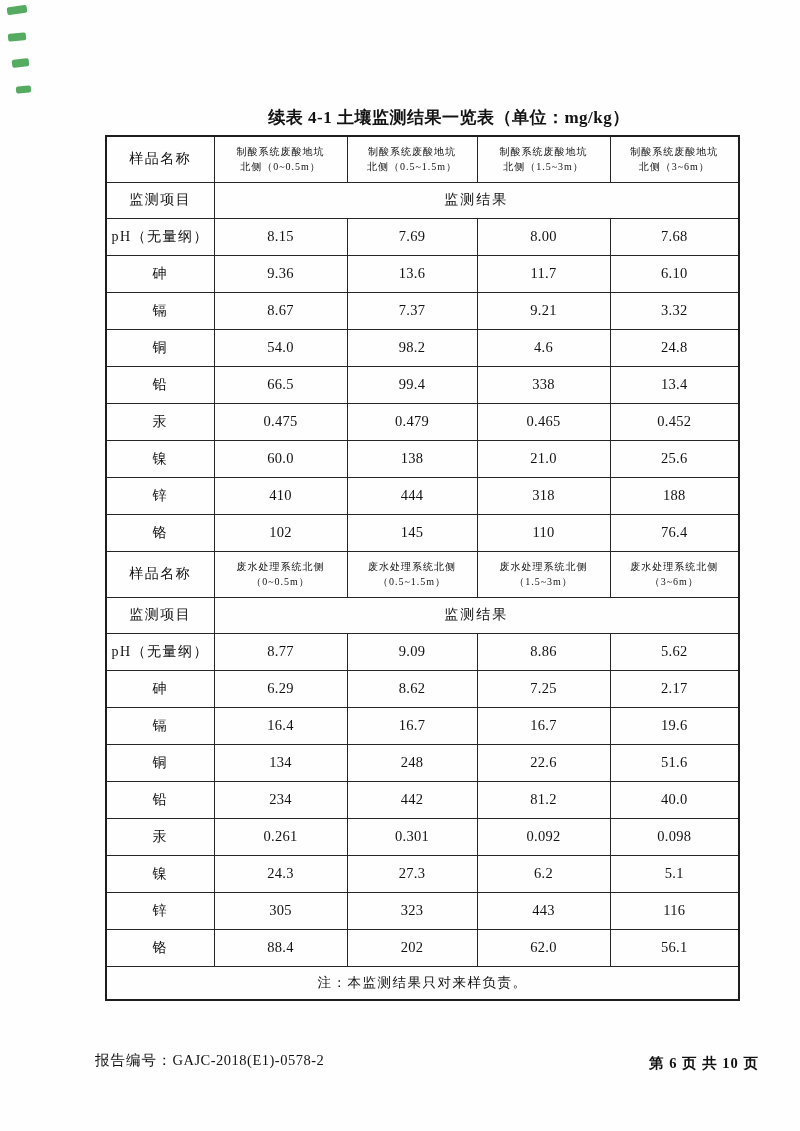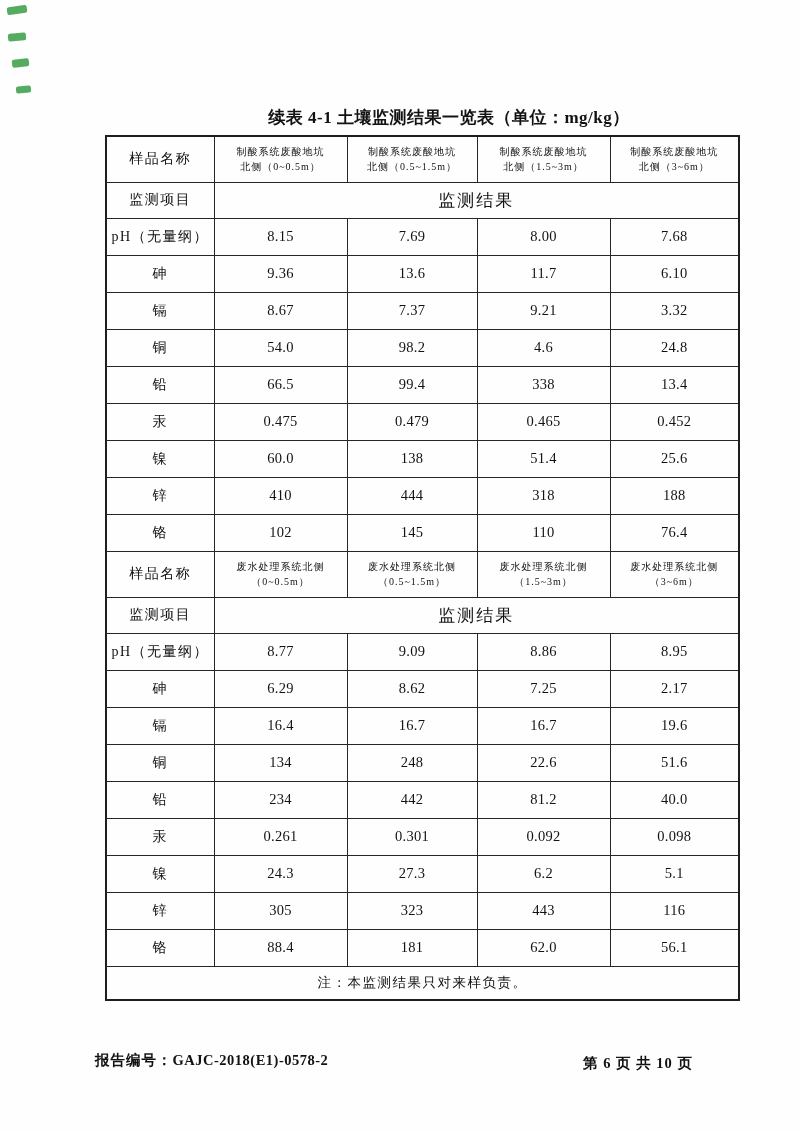--- a/index.html
+++ b/index.html
@@ -44,41 +44,41 @@
     padding: 0 3px;
     overflow: hidden;
   }
 
   tr.row-sample { height: 46px; margin-top: 8px; }
   td.sample-head-cell { font-size: 10px; line-height: 1.55; letter-spacing: 1px; }
   td.sample-head-cell .hl { display: block; white-space: nowrap; }
 
   tr.row-item { height: 36px; margin-left: 8px; }
   td.label-cell { font-size: 14px; letter-spacing: 1.5px; white-space: nowrap; }
-  td.result-cell { font-size: 17px; letter-spacing: 2px; }
+  td.result-cell { font-size: 14px; letter-spacing: 2px; }
 
   tr.row-data { height: 37px; }
   td.value-cell { font-size: 14.5px; letter-spacing: 0.3px; }
 
   tr.row-note { height: 34px; border-radius: 16px; }
   td.note-cell {
     text-align: left;
     padding-left: 8px;
     font-size: 13.5px;
     letter-spacing: 1.5px;
   }
 
   .footer-left {
     position: absolute; left: 95px; top: 1051px;
-    font-size: 14.5px; font-weight: bold; letter-spacing: 0.5px;
+    font-size: 14.5px; font-weight: normal; letter-spacing: 0.5px;
     white-space: nowrap;
   }
   .footer-left .fl-label { letter-spacing: 1px; }
   .footer-right {
-    position: absolute; left: 583px; top: 1054px;
+    position: absolute; left: 649px; top: 1054px;
     font-size: 14.5px; font-weight: bold; letter-spacing: 1px;
     white-space: nowrap;
   }
 </style>
 </head>
 <body>
 
 <div class="page">
 
   <div>
@@ -162,21 +162,21 @@
             <td class="label-cell">汞</td>
             <td class="value-cell">0.475</td>
             <td class="value-cell">0.479</td>
             <td class="value-cell">0.465</td>
             <td class="value-cell">0.452</td>
           </tr>
           <tr class="row-data">
             <td class="label-cell">镍</td>
             <td class="value-cell">60.0</td>
             <td class="value-cell">138</td>
-            <td class="value-cell">51.4</td>
+            <td class="value-cell">21.0</td>
             <td class="value-cell">25.6</td>
           </tr>
           <tr class="row-data">
             <td class="label-cell">锌</td>
             <td class="value-cell">410</td>
             <td class="value-cell">444</td>
             <td class="value-cell">318</td>
             <td class="value-cell">188</td>
           </tr>
           <tr class="row-data">
@@ -207,21 +207,21 @@
           </tr>
           <tr class="row-item">
             <td class="label-cell">监测项目</td>
             <td class="result-cell" colspan="4">监测结果</td>
           </tr>
           <tr class="row-data">
             <td class="label-cell">pH（无量纲）</td>
             <td class="value-cell">8.77</td>
             <td class="value-cell">9.09</td>
             <td class="value-cell">8.86</td>
-            <td class="value-cell">8.95</td>
+            <td class="value-cell">5.62</td>
           </tr>
           <tr class="row-data">
             <td class="label-cell">砷</td>
             <td class="value-cell">6.29</td>
             <td class="value-cell">8.62</td>
             <td class="value-cell">7.25</td>
             <td class="value-cell">2.17</td>
           </tr>
           <tr class="row-data">
             <td class="label-cell">镉</td>
@@ -261,21 +261,21 @@
           <tr class="row-data">
             <td class="label-cell">锌</td>
             <td class="value-cell">305</td>
             <td class="value-cell">323</td>
             <td class="value-cell">443</td>
             <td class="value-cell">116</td>
           </tr>
           <tr class="row-data">
             <td class="label-cell">铬</td>
             <td class="value-cell">88.4</td>
-            <td class="value-cell">181</td>
+            <td class="value-cell">202</td>
             <td class="value-cell">62.0</td>
             <td class="value-cell">56.1</td>
           </tr>
           <tr class="row-note">
             <td class="note-cell" colspan="5">注：本监测结果只对来样负责。</td>
           </tr>
         </tbody>
     </table>
   </div>
 

